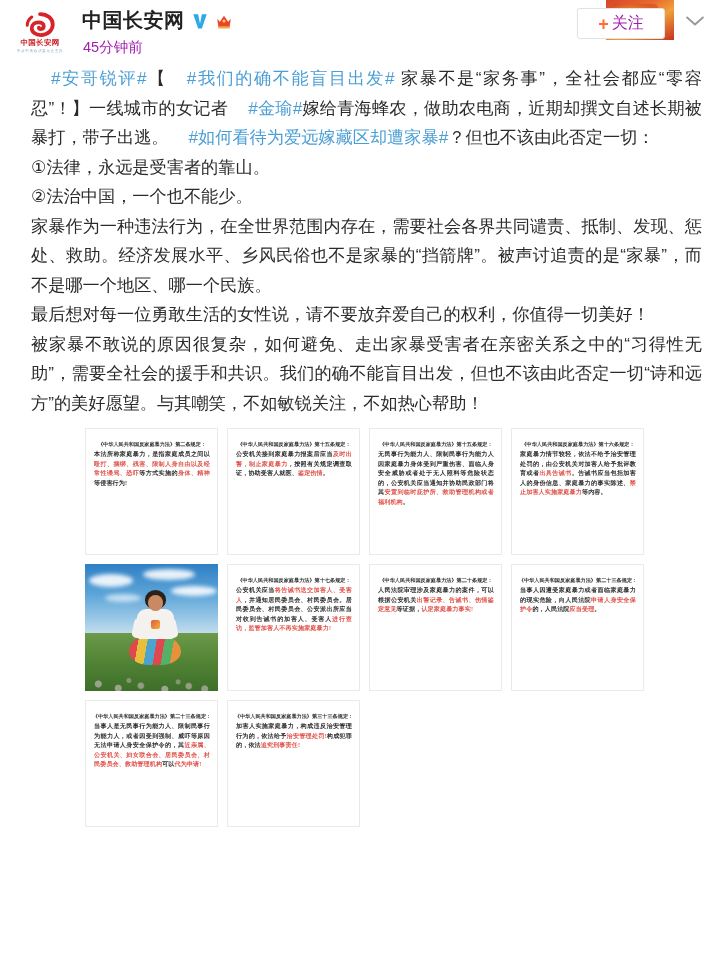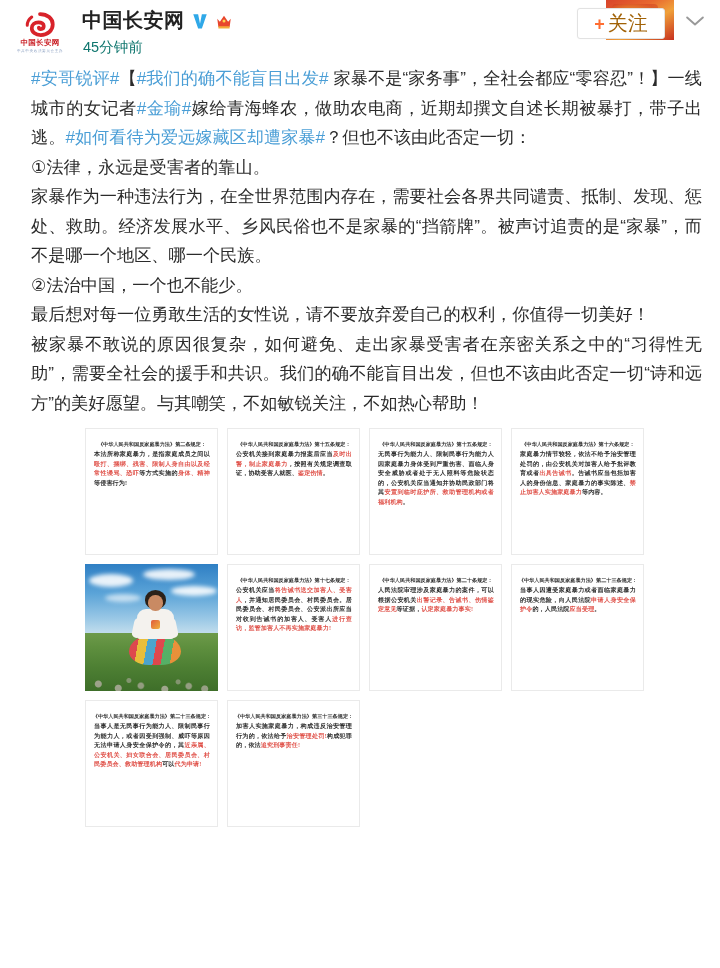--- a/index.html
+++ b/index.html
@@ -79,21 +79,21 @@
   .crown-badge {
     width: 18px;
     height: 18px;
     display: inline-block;
   }
   .timestamp {
     position: absolute;
     left: 83px;
     top: 38px;
     font-size: 14.5px;
-    color: #0f766e;
+    color: #a21caf;
   }
 
   .header-thumb {
     position: absolute;
     right: 46px;
     top: 0px;
     width: 68px;
     height: 40px;
     overflow: hidden;
     background: linear-gradient(150deg, #d8442b 0%, #e8672f 35%, #f0a13a 60%, #c7301f 100%);
@@ -124,42 +124,42 @@
     cursor: pointer;
   }
   .follow-plus {
     color: #ff6d31;
     font-size: 18px;
     font-weight: bold;
     line-height: 1;
     margin-right: 2px;
   }
   .follow-label {
-    font-size: 20px;
-    color: #a16207;
+    font-size: 16px;
+    color: #a21caf;
   }
   .chevron {
     position: absolute;
     right: 14px;
     top: 14px;
     width: 22px;
     height: 14px;
     cursor: pointer;
   }
 
   
   .post-body {
     padding: 2px 18px 0 31px;
     font-size: 17.2px;
     line-height: 29.5px;
     color: #2b2b2b;
     letter-spacing: 0px;
   }
   .post-body p { margin: 0; text-align: justify; }
-  .topic { color: #4a9ed6; }
+  .topic { color: #4a9ed6; margin-left: 20px; }
 
   
   .grid {
     margin: 10px 0 0 85px;
     width: 562px;
     display: grid;
     grid-template-columns: repeat(4, 133px);
     grid-gap: 9px 9px;
   }
   .cell {
@@ -306,22 +306,22 @@
   </div>
 
   <svg class="chevron" viewBox="0 0 24 16">
     <path d="M3 4 L12 12 L21 4" fill="none" stroke="#999999" stroke-width="2.2" stroke-linecap="round" stroke-linejoin="round"></path>
   </svg>
 </div>
 
 <div class="post-body" id="post-body">
     <p><span class="topic">#安哥锐评#</span><span>【</span><span class="topic">#我们的确不能盲目出发#</span><span> 家暴不是“家务事”，全社会都应“零容忍”！】一线城市的女记者</span><span class="topic">#金瑜#</span><span>嫁给青海蜂农，做助农电商，近期却撰文自述长期被暴打，带子出逃。</span><span class="topic">#如何看待为爱远嫁藏区却遭家暴#</span><span>？但也不该由此否定一切：</span></p>
     <p><span>①法律，永远是受害者的靠山。</span></p>
+    <p><span>②法治中国，一个也不能少。</span></p>
     <p><span>家暴作为一种违法行为，在全世界范围内存在，需要社会各界共同谴责、抵制、发现、惩处、救助。经济发展水平、乡风民俗也不是家暴的“挡箭牌”。被声讨追责的是“家暴”，而不是哪一个地区、哪一个民族。</span></p>
-    <p><span>②法治中国，一个也不能少。</span></p>
     <p><span>最后想对每一位勇敢生活的女性说，请不要放弃爱自己的权利，你值得一切美好！</span></p>
     <p><span>被家暴不敢说的原因很复杂，如何避免、走出家暴受害者在亲密关系之中的“习得性无助”，需要全社会的援手和共识。我们的确不能盲目出发，但也不该由此否定一切“诗和远方”的美好愿望。与其嘲笑，不如敏锐关注，不如热心帮助！</span></p>
   </div>
 
 <div class="grid" id="image-grid">
     <div class="cell law-card">
       <div class="law-head">《中华人民共和国反家庭暴力法》第二条规定：</div>
       <div class="law-text"><span>本法所称家庭暴力，是指家庭成员之间以</span><span class="hl">殴打、捆绑、残害、限制人身自由以及经常性谩骂、恐吓</span><span>等方式实施的</span><span class="hl">身体、精神</span><span>等侵害行为!</span></div>
     </div>
     <div class="cell law-card">

